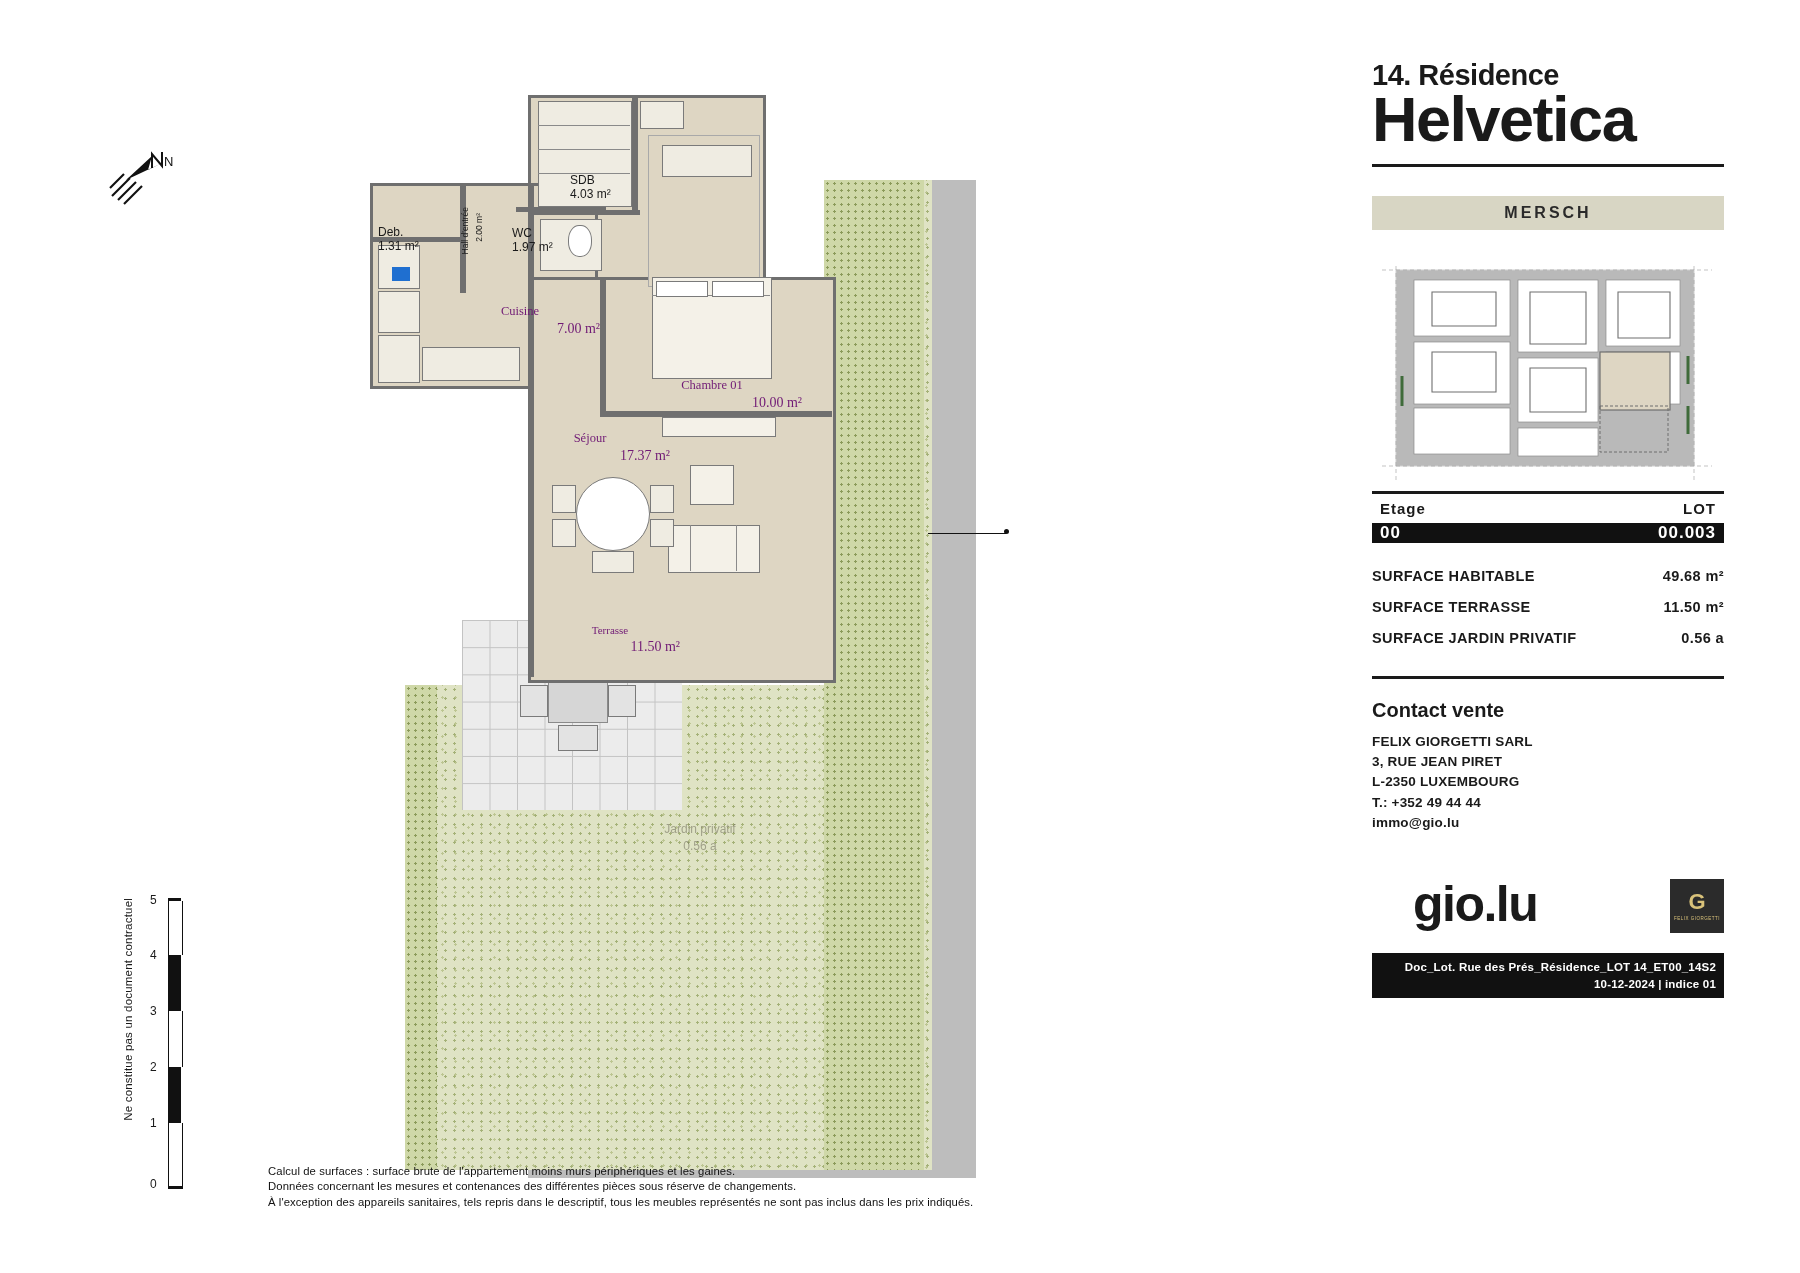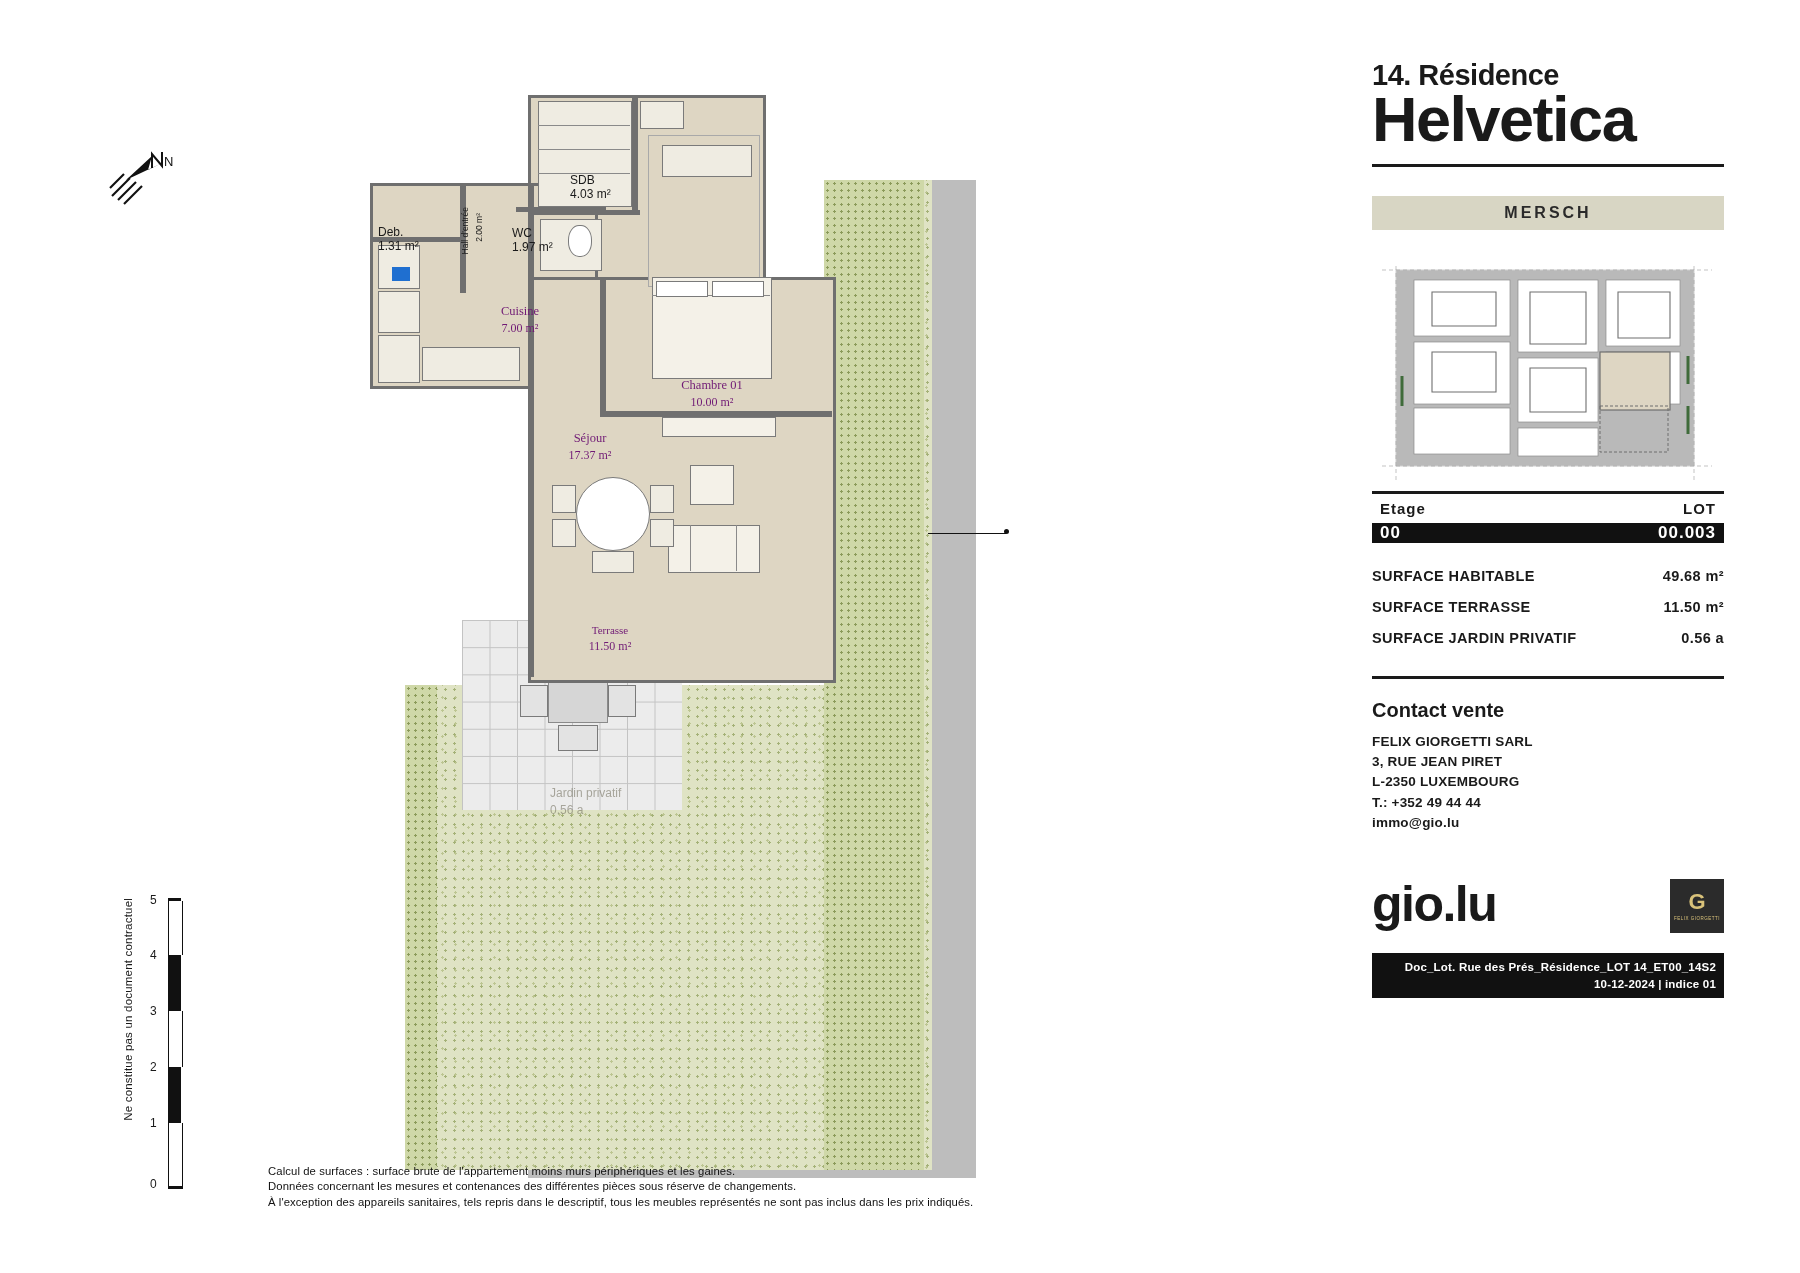--- a/index.html
+++ b/index.html
@@ -41,21 +41,21 @@
   }
   .surfaces{margin-top:22px;}
   .surf-line{
     display:flex;justify-content:space-between;font-size:14.5px;font-weight:bold;letter-spacing:0.4px;
     padding:3.5px 0;
     margin-top:8px;
   }
   .contact-title{font-size:20px;font-weight:bold;margin-top:20px;}
   .contact-block{font-size:13.5px;line-height:1.5;font-weight:bold;letter-spacing:0.2px;margin-top:10px;}
   .brandrow{display:flex;align-items:flex-end;justify-content:space-between;margin-top:42px;}
-  .brand{font-size:50px;font-weight:bold;letter-spacing:-1.5px;}
+  .brand{font-size:50px;font-weight:bold;letter-spacing:-1.5px;margin-left:41px;}
   .logo-badge{
     width:54px;height:54px;background:#2b2b2b;display:flex;flex-direction:column;
     align-items:center;justify-content:center;color:#d9c27a;
   }
   .logo-badge .g{font-size:22px;font-weight:bold;line-height:1;}
   .logo-badge .sub{font-size:4.5px;letter-spacing:0.5px;margin-top:3px;}
   .docbar{
     margin-top:20px;background:#111;color:#fff;font-size:11.5px;font-weight:bold;
     text-align:right;padding:6px 8px;line-height:1.45;letter-spacing:0.2px;
   }
@@ -110,32 +110,32 @@
                      linear-gradient(to bottom,#c3c3c3 1px,transparent 1px);
     background-size:27.5px 27.2px;
   }
   .unit{
     position:absolute;background:#ded6c3;border:3px solid #6f6f6f;
   }
   .wall{position:absolute;background:#6f6f6f;}
   .room-label{
     position:absolute;text-align:center;font-size:12.5px;line-height:1.35;color:#701a75;white-space:nowrap;font-family:Liberation Serif, serif;
   }
-  .room-label .a{font-size:12px;}
+  .room-label .a{font-size:14px;text-align:right;}
   .small-label{position:absolute;font-size:12px;line-height:1.2;color:#1a1a1a;white-space:nowrap;}
   .furn{position:absolute;border:1px solid #7a7a7a;background:#f3f0e7;}
   .furn-line{position:absolute;background:#8a8a8a;}
   .hedge{
     position:absolute;background:#cfd8a8;
     background-image:radial-gradient(#8b9a5a 1.3px,transparent 1.4px);
     background-size:7px 7px;
   }
   .garden-text{
-    position:absolute;font-size:12px;color:#6d6a58;line-height:1.4;
-    opacity:.55;white-space:nowrap;
+    position:absolute;font-size:12px;color:#6d6a58;text-align:center;line-height:1.4;
+    opacity:.55;white-space:nowrap;margin-top:36px;
   }
   .vert-lab{
     position:absolute;writing-mode:vertical-rl;transform:rotate(180deg);
     font-size:8.5px;line-height:1.2;white-space:nowrap;
   }
 </style>
 </head>
 <body>
 
 <div class="sheet">

